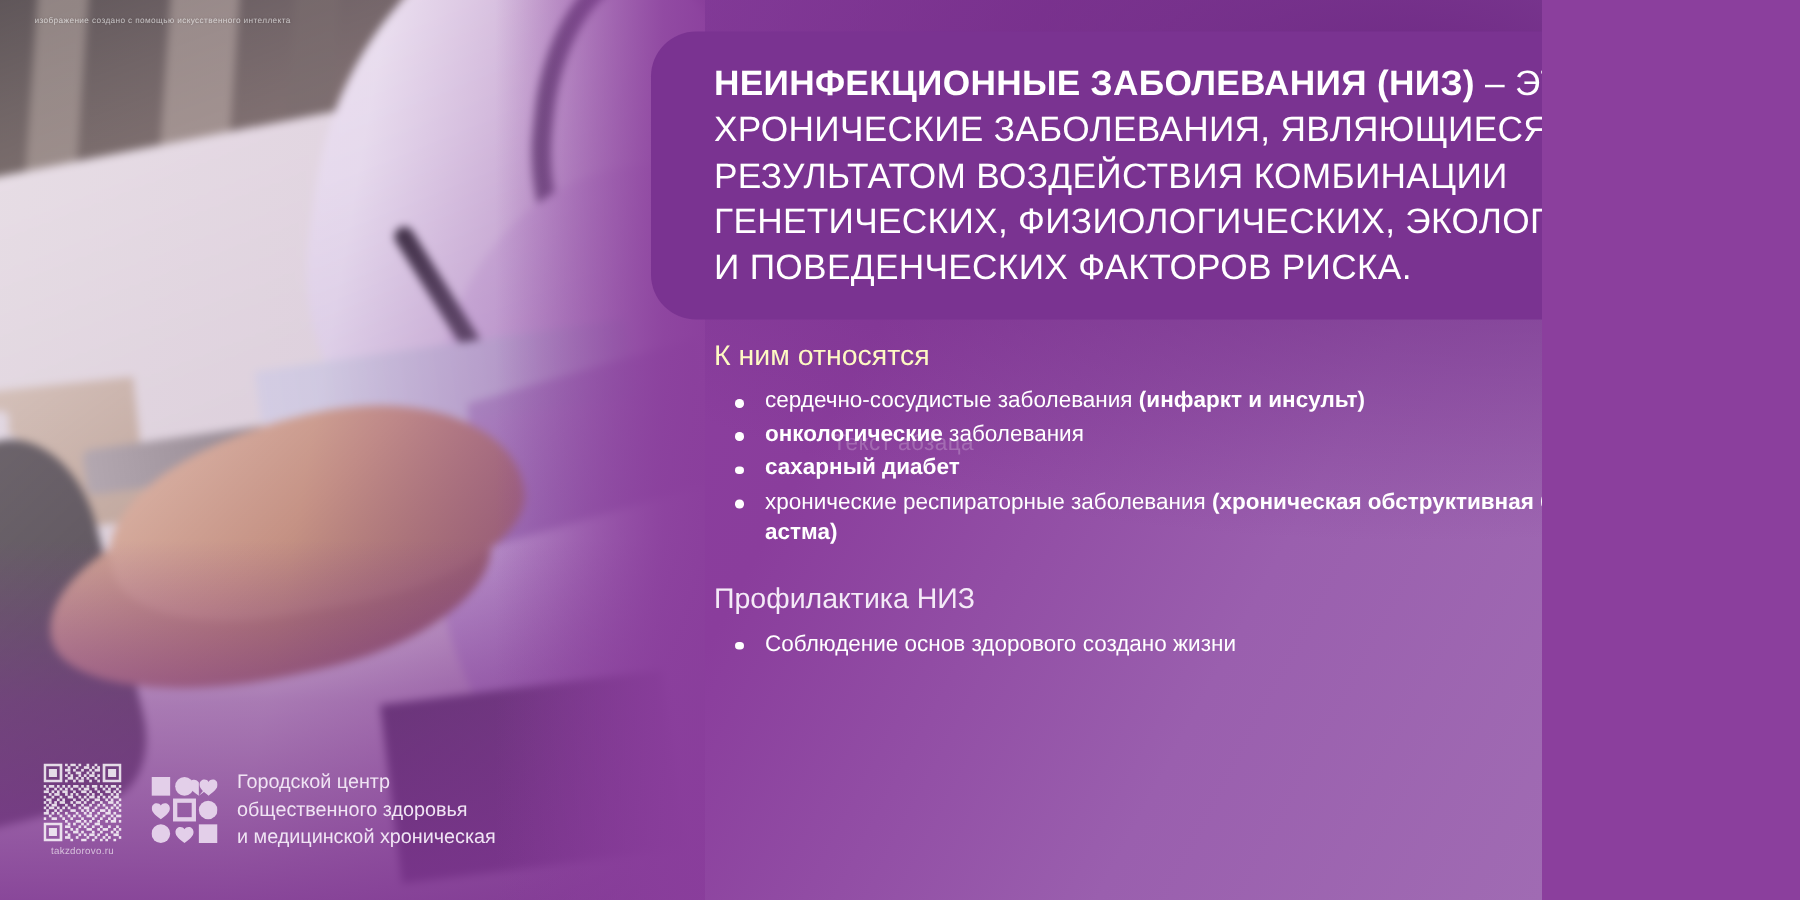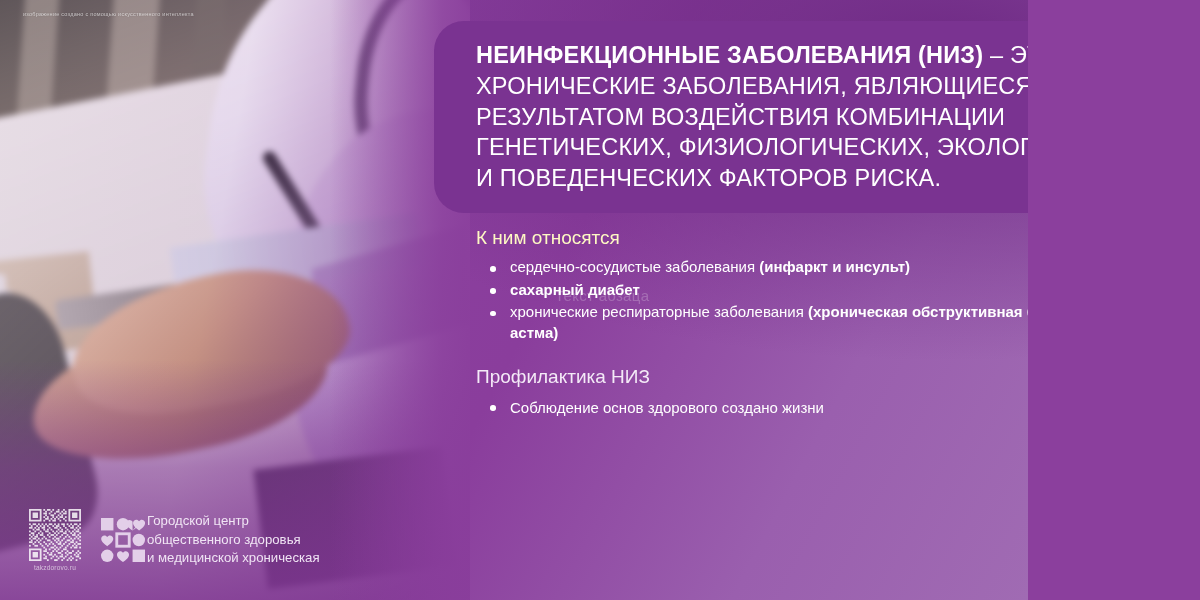--- a/index.html
+++ b/index.html
@@ -166,21 +166,21 @@
   .logo-block{
     position:absolute;left:27px;top:509px;
     display:flex;align-items:flex-start;gap:18px;
   }
   .qr-wrap{display:flex;flex-direction:column;align-items:center;width:56px;}
   .qr{width:52px;height:52px;display:block;opacity:.82;}
   .qr-label{
     margin-top:3px;font-size:6.5px;letter-spacing:.2px;
     color:rgba(255,255,255,.62);
   }
-  .mark-wrap{display:flex;align-items:center;gap:2px;padding-top:3px;}
+  .mark-wrap{display:flex;align-items:center;gap:13px;padding-top:3px;}
   .mark{width:44px;height:44px;display:block;}
   .org-name{
     font-size:13.2px;line-height:1.42;color:#f0e4f4;font-weight:400;
     white-space:nowrap;
   }
 </style>
 </head>
 <body>
 
 <div class="slide">
@@ -230,20 +230,23 @@
   </div>
 
   <div class="ph-watermark">Текст абзаца</div>
 
   <div class="body-area">
 
     <p class="lead">К ним относятся</p>
     <ul class="blist">
       <li>
         <span>сердечно-сосудистые заболевания </span><b>(инфаркт и инсульт)</b><span></span>
+      </li>
+      <li>
+        <span></span><b>онкологические</b><span> заболевания</span>
       </li>
       <li>
         <span></span><b>сахарный диабет</b><span></span>
       </li>
       <li>
         <span>хронические респираторные заболевания </span><b>(хроническая обструктивная болезнь легких и астма)</b><span></span>
       </li>
     </ul>
 
     <div class="section-2">

